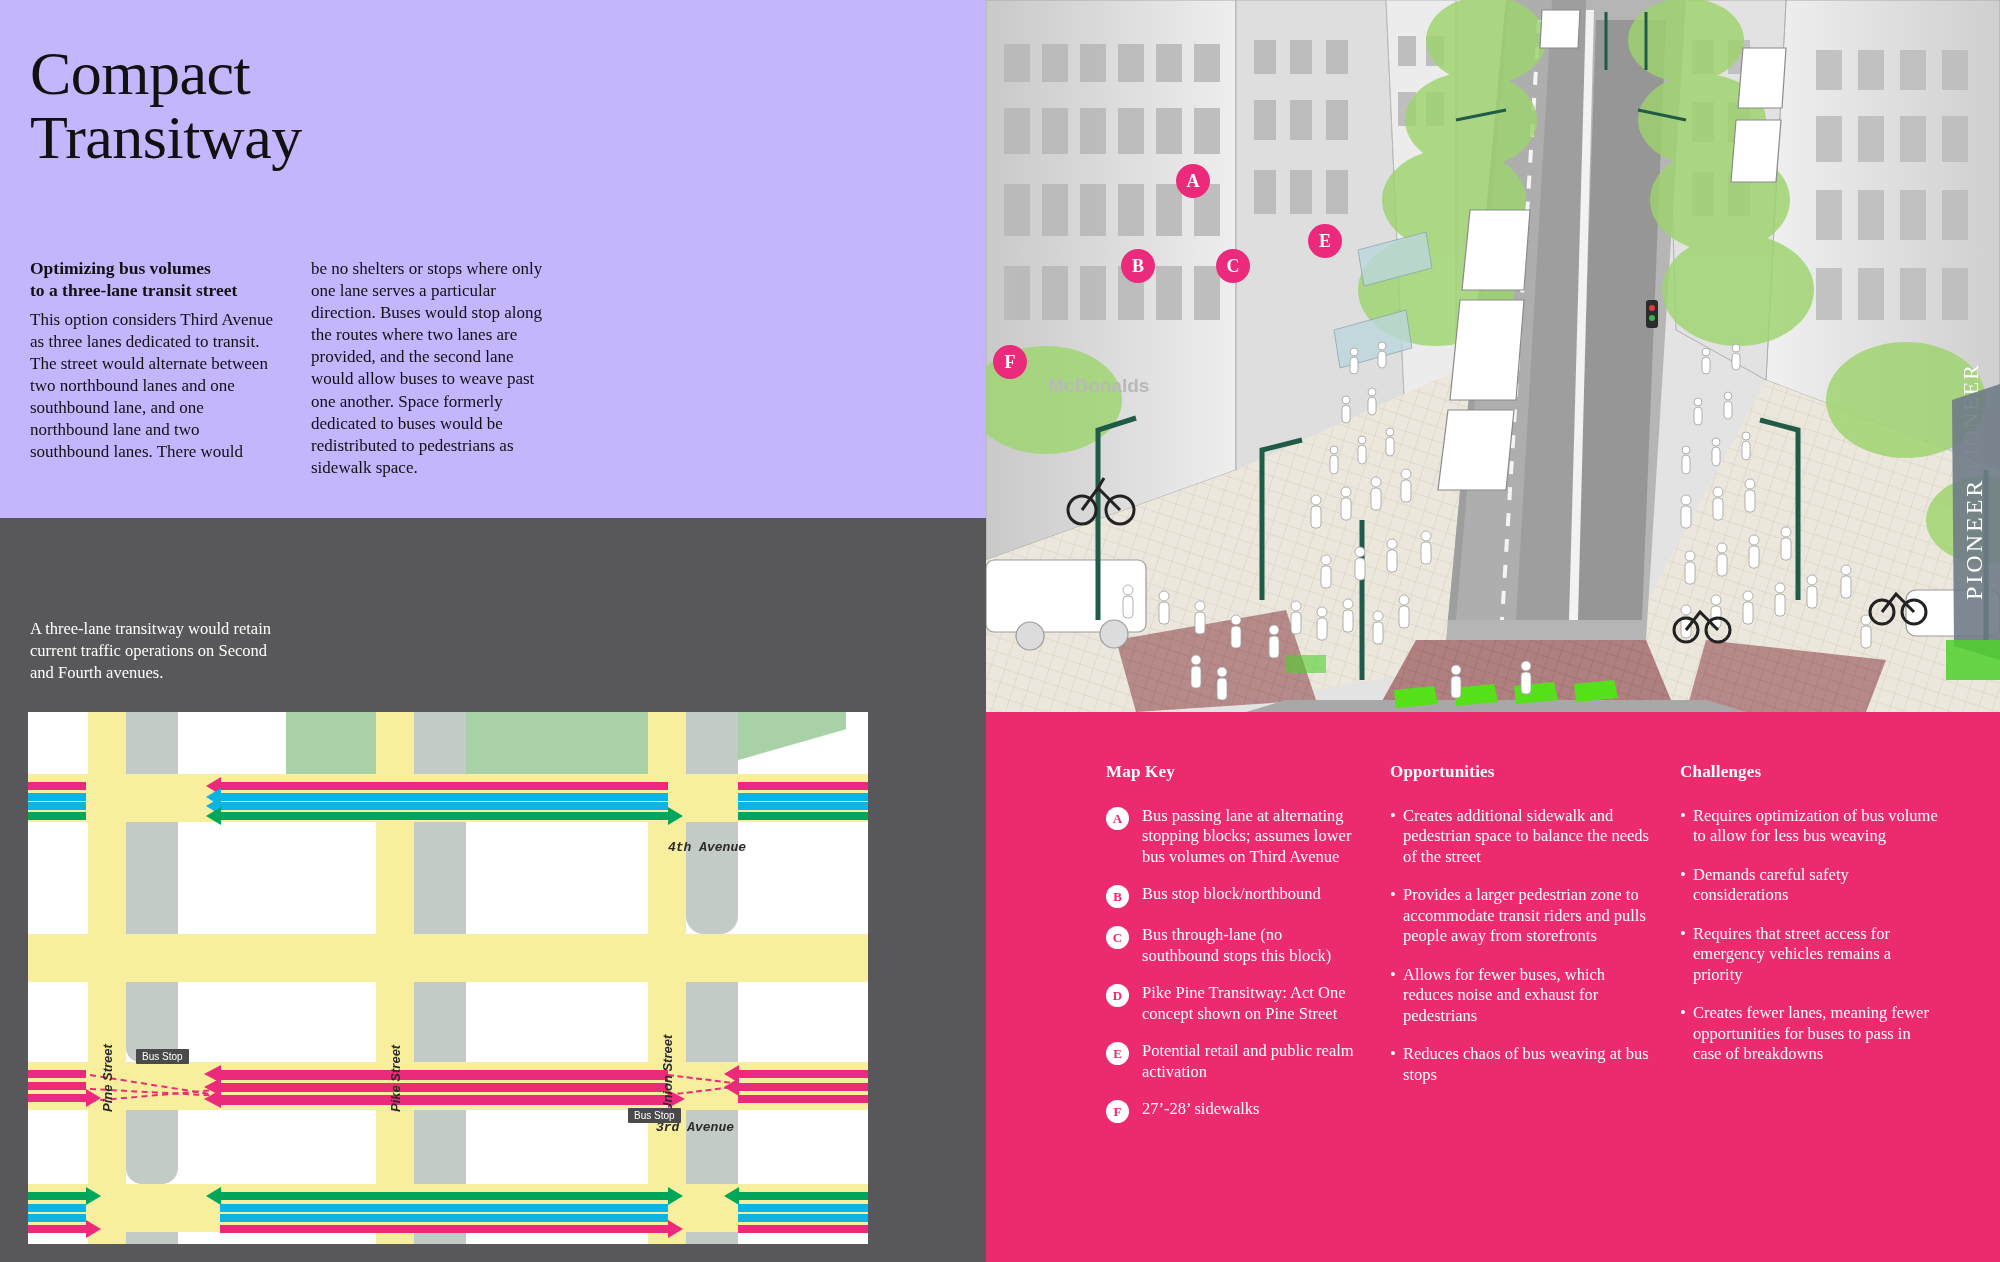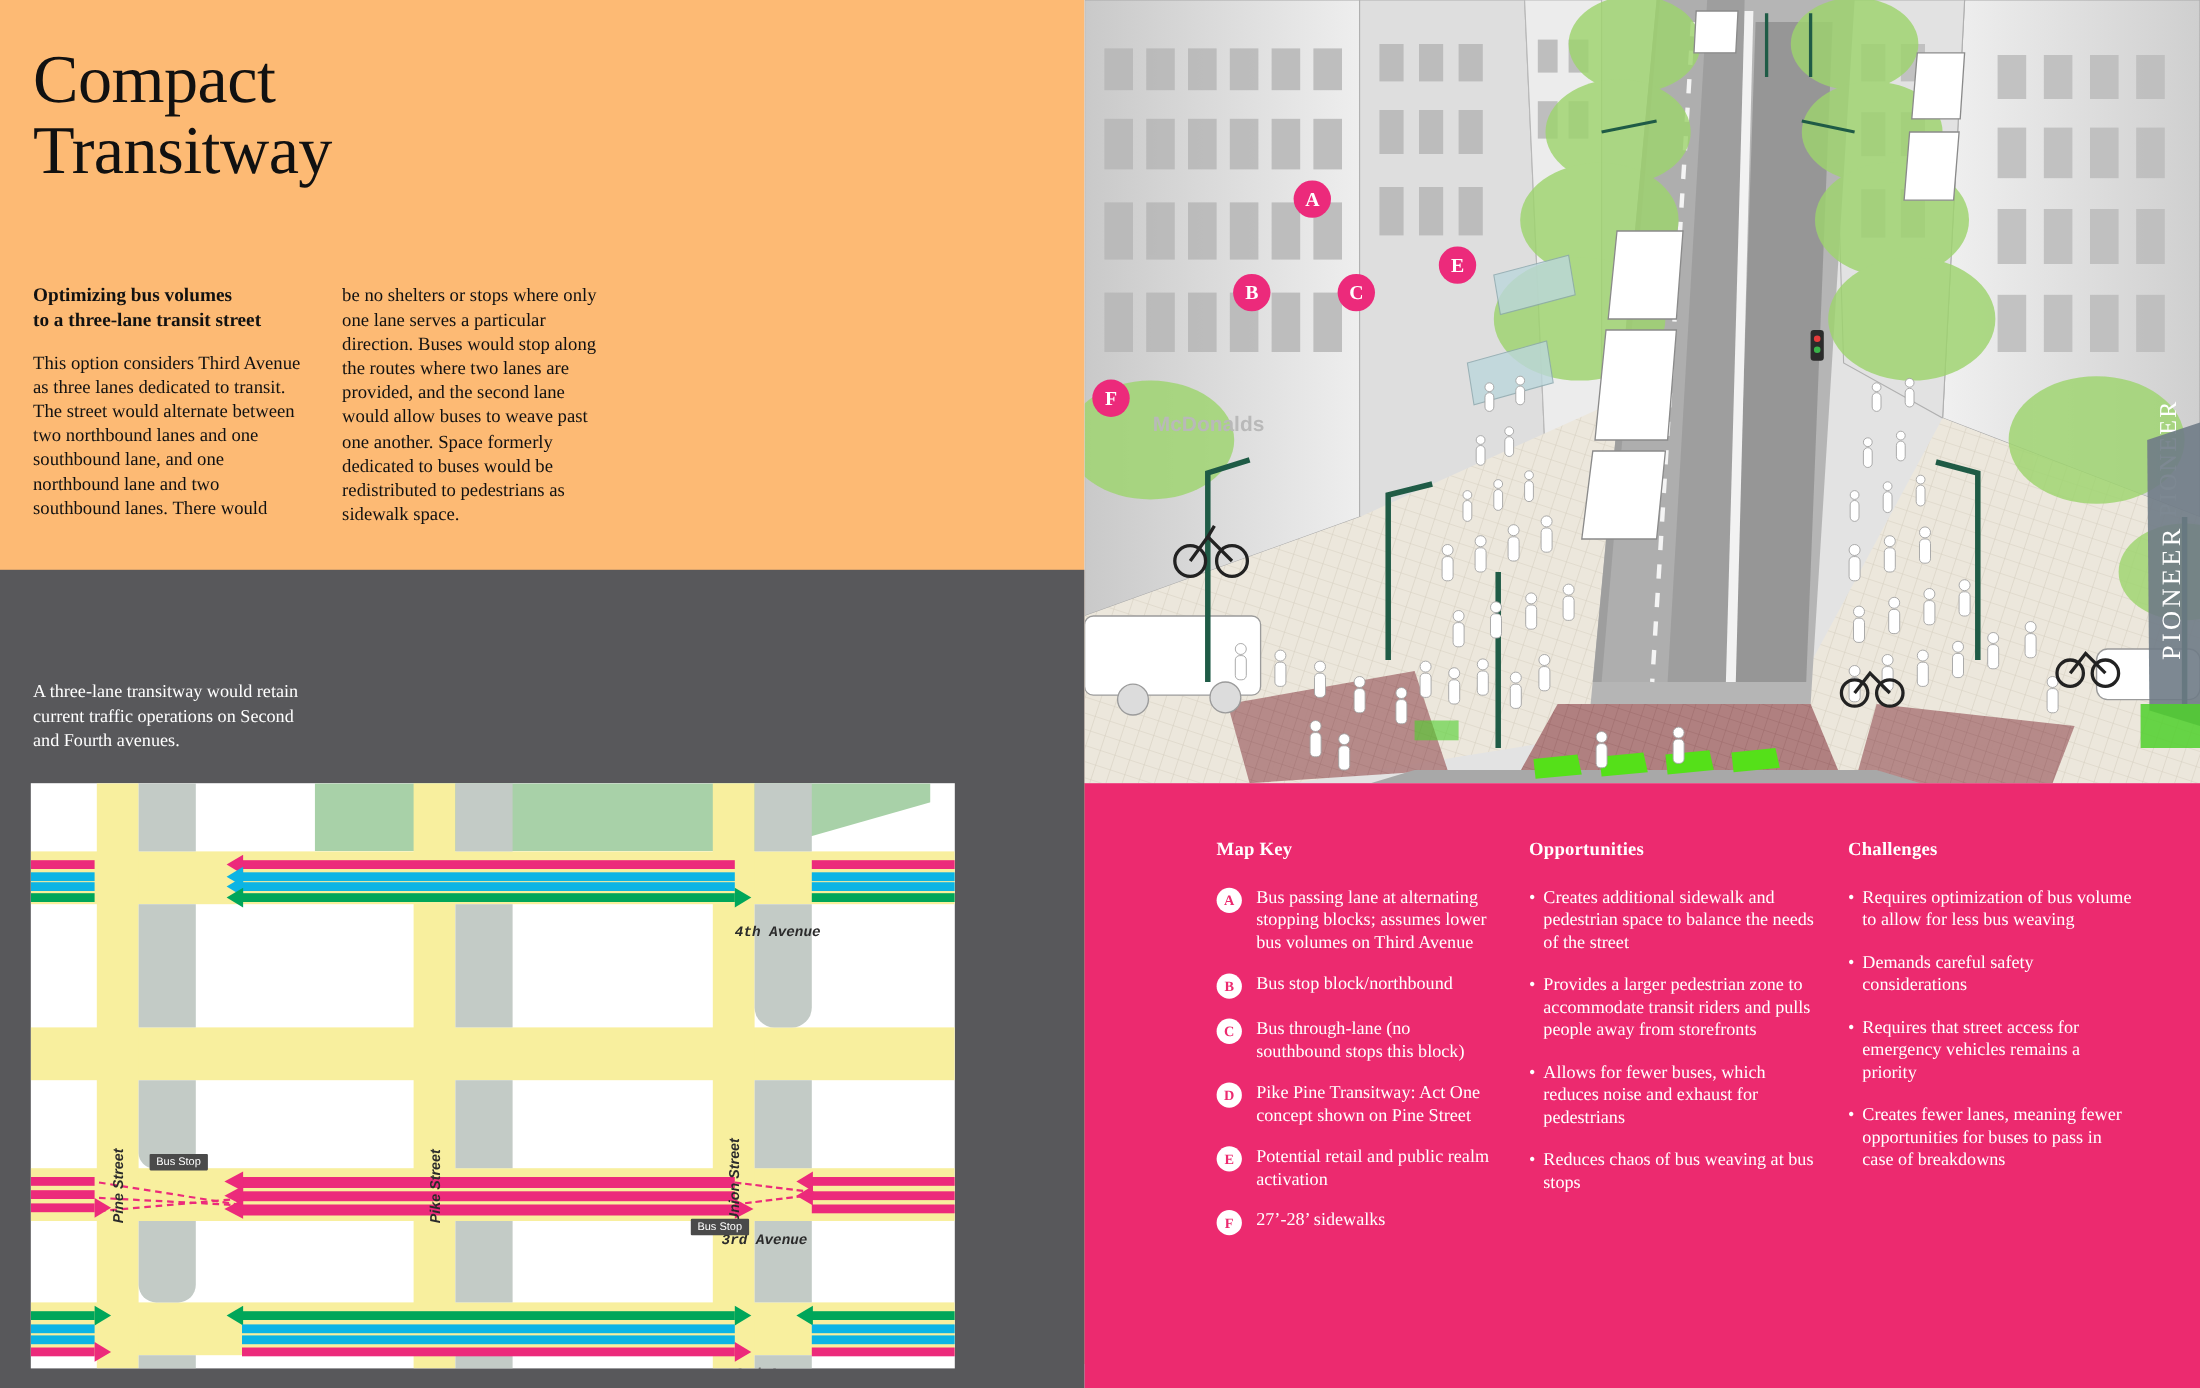--- a/index.html
+++ b/index.html
@@ -7,38 +7,38 @@
   body {
     font-family:"Liberation Serif", serif;
     background:#ffffff;
     position:relative;
     overflow:hidden;
   }
 
   
   #left-column{
     position:absolute; left:0; top:0; width:986px; height:1240px;
-    background:#fdba74;
+    background:#c4b5fd;
   }
 
   #title-block{ position:absolute; left:30px; top:42px; width:700px; }
   .page-title{
     font-family:"Liberation Serif", serif;
     font-size:62px; line-height:1.03; font-weight:400; color:#111;
     letter-spacing:-0.5px;
   }
 
   #intro-cols{
     position:absolute; left:30px; top:258px; width:600px;
     display:flex; gap:36px;
   }
   .intro-col{ width:245px; }
   .intro-head{
     font-weight:bold; font-size:17.5px; line-height:1.25; color:#111;
-    margin-bottom:17px;
+    margin-bottom:7px;
   }
   .intro-body{ font-size:17px; line-height:1.3; color:#111; }
   .intro-col.right .intro-body{ margin-top:0; }
 
   
   #gray-panel{
     position:absolute; left:0; top:518px; width:986px; height:744px;
     background:#58585b;
   }
 

